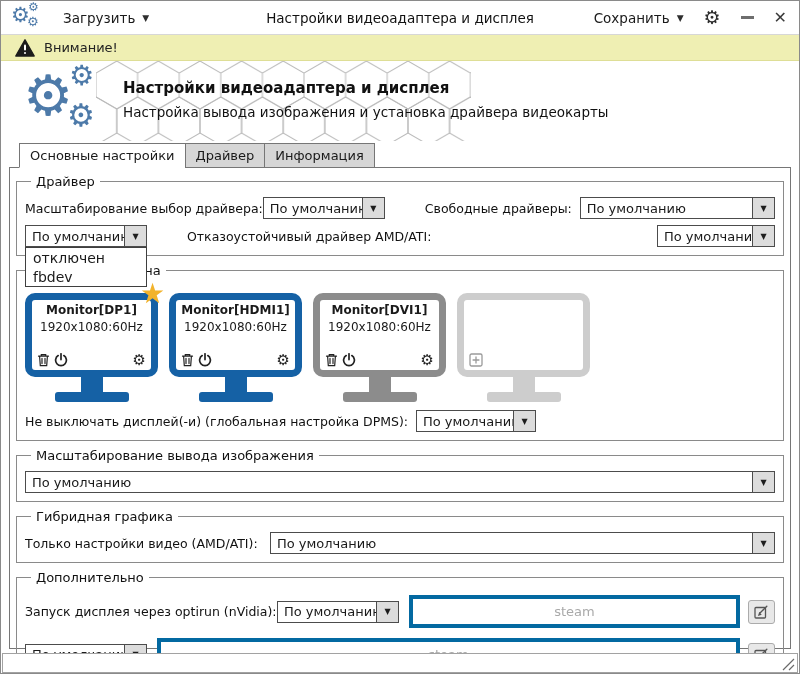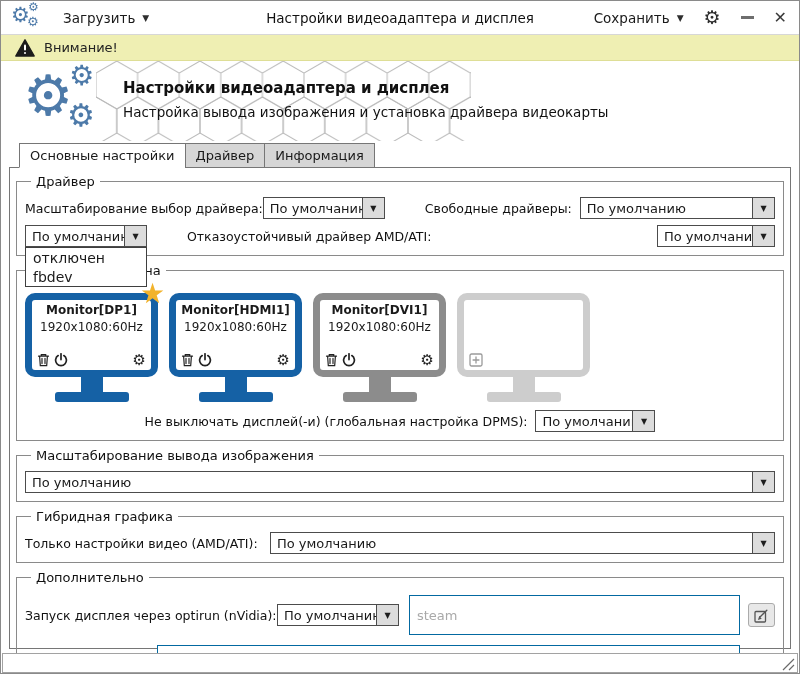--- a/index.html
+++ b/index.html
@@ -66,25 +66,25 @@
   .m-blue .neck, .m-blue .base { background:#1561a5; }
   .m-gray .mscreen { border-color:#8c8c8c; } .m-gray .neck, .m-gray .base { background:#8c8c8c; }
   .m-add .mscreen { border-color:#cdcdcd; } .m-add .neck, .m-add .base { background:#cdcdcd; }
   .mname { font-size:12px; font-weight:bold; text-align:center; white-space:nowrap; }
   .mres { font-size:12px; text-align:center; margin-top:3px; white-space:nowrap; }
   .micons { position:absolute; left:5px; right:5px; bottom:2px; display:flex; align-items:center; gap:4px; height:16px; }
   .mgear { margin-left:auto; font-size:15px; line-height:1; color:#222; }
   .neck { width:22px; height:15px; margin:0 auto; }
   .base { width:74px; height:10px; margin:0 auto; border-radius:3px; }
   .star { position:absolute; top:-13px; right:-7px; font-size:28px; color:#f2b32c; line-height:1; z-index:5; }
-  .dpms-row { margin-top:8px;justify-content:center; }
+  .dpms-row { margin-top:8px; }
   .dpms-row .combo { margin-left:8px; }
 
   
-  .txt { flex:1; height:40px; border:1px solid #0369a1; font-size:13px; padding:0 7px; margin-left:10px; font-family:"DejaVu Sans",sans-serif; color:#333; }
+  .txt { flex:1; height:33px; border:4px solid #0369a1; font-size:13px; padding:0 7px; margin-left:10px; font-family:"DejaVu Sans",sans-serif; color:#333;text-align:center; }
   .txt::placeholder { color:#a9a9a9; }
   .editbtn { width:27px; height:24px; margin-left:8px; background:#e8e8e8; border:1px solid #ababab; border-radius:3px; display:flex; align-items:center; justify-content:center; flex:none; }
 
   
   .statusbar { height:20px; border:1px solid #a2a2a2; margin:4px 1px 0; position:relative; background:#fff; }
   .grip { position:absolute; right:2px; bottom:1px; }
 </style>
 </head>
 <body>
 

